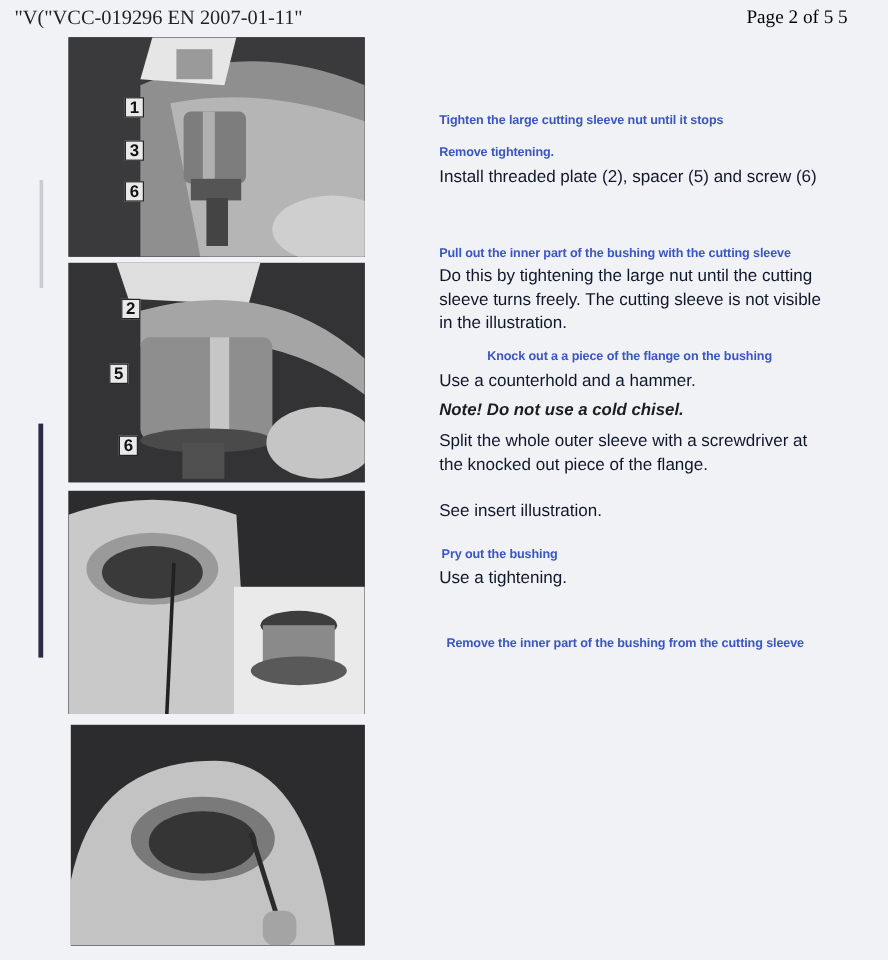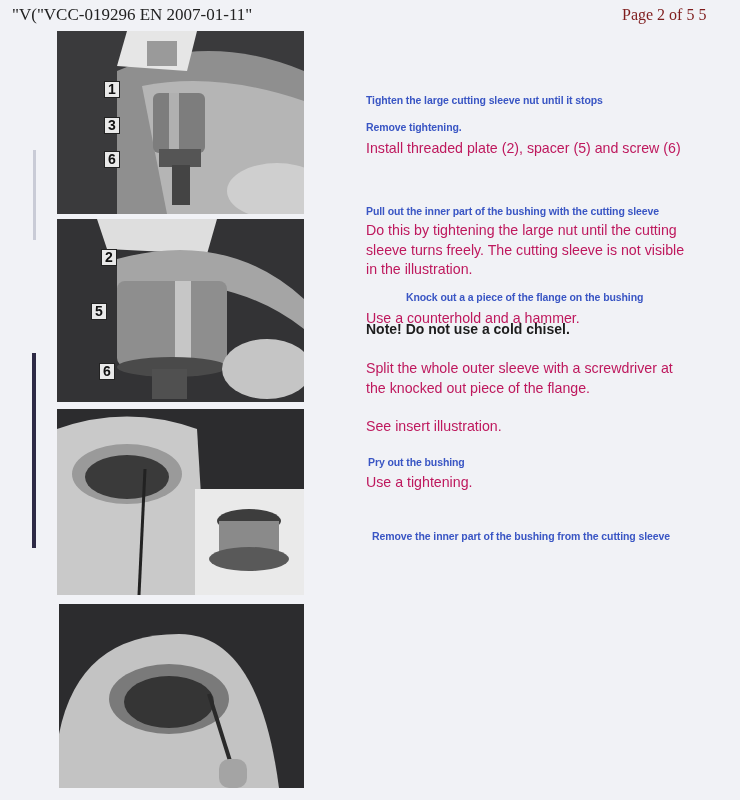--- a/index.html
+++ b/index.html
@@ -1,24 +1,24 @@
 <!DOCTYPE html>
 <html><head>
 <meta charset="utf-8">
 <style>
   html, body { margin:0; padding:0; }
   body { width:740px; height:800px; background:#f1f2f6; position:relative; overflow:hidden; font-family:"Liberation Sans", sans-serif; }
   .hdr-left { position:absolute; left:12px; top:5px; font-family:"Liberation Serif", serif; font-size:17px; color:#222; }
-  .hdr-right { position:absolute; left:622px; top:6px; font-family:"Liberation Serif", serif; font-size:16px; color:#7f1d1d; }
+  .hdr-right { position:absolute; left:622px; top:6px; font-family:"Liberation Serif", serif; font-size:16px; color:#000000; }
   .mark { position:absolute; background:#2d2a45; }
   .photo { position:absolute; overflow:hidden; background:#2e2e30; }
   .callout { position:absolute; background:#e9e9e9; border:1px solid #222; font-weight:bold; font-size:14px; color:#111; width:14px; height:15px; line-height:15px; text-align:center; font-family:"Liberation Sans", sans-serif; }
   .txt { position:absolute; left:366px; }
   .blue { color:#3a56c4; font-weight:bold; font-size:10.5px; letter-spacing:-0.1px; }
-  .body { color:#be185d; font-size:14.2px; line-height:19.5px; width:330px; }
+  .body { color:#0f172a; font-size:14.2px; line-height:19.5px; width:330px; }
   .bold { font-weight:bold; color:#1d1d1d; font-size:14px; }
 </style>
 </head>
 <body>
 
 <div class="hdr-left">"V("VCC-019296 EN 2007-01-11"</div>
 <div class="hdr-right">Page 2 of 5 5</div>
 
 <div class="mark" style="left:33px;top:150px;width:3px;height:90px;background:#c9cbd6;"></div>
 <div class="mark" style="left:32px;top:353px;width:4px;height:195px;"></div>
@@ -84,20 +84,20 @@
 
 <div class="txt blue" style="top:94px;">Tighten the large cutting sleeve nut until it stops</div>
 <div class="txt blue" style="top:121px;">Remove tightening.</div>
 <div class="txt body" style="top:139px;">Install threaded plate (2), spacer (5) and screw (6)</div>
 
 <div class="txt blue" style="top:205px;">Pull out the inner part of the bushing with the cutting sleeve</div>
 <div class="txt body" style="top:221px;">Do this by tightening the large nut until the cutting sleeve turns freely. The cutting sleeve is not visible in the illustration.</div>
 
 <div class="txt blue" style="top:291px;margin-left:40px;">Knock out a a piece of the flange on the bushing</div>
 <div class="txt body" style="top:309px;">Use a counterhold and a hammer.</div>
-<div class="txt body bold" style="top:320px;">Note! Do not use a cold chisel.</div>
+<div class="txt body bold" style="top:332px;font-style:italic;">Note! Do not use a cold chisel.</div>
 <div class="txt body" style="top:359px;width:320px;">Split the whole outer sleeve with a screwdriver at the knocked out piece of the flange.</div>
 <div class="txt body" style="top:417px;">See insert illustration.</div>
 
 <div class="txt blue" style="top:456px;left:368px;">Pry out the bushing</div>
 <div class="txt body" style="top:473px;">Use a tightening.</div>
 
 <div class="txt blue" style="top:530px;left:372px;">Remove the inner part of the bushing from the cutting sleeve</div>
 
 </body></html>

